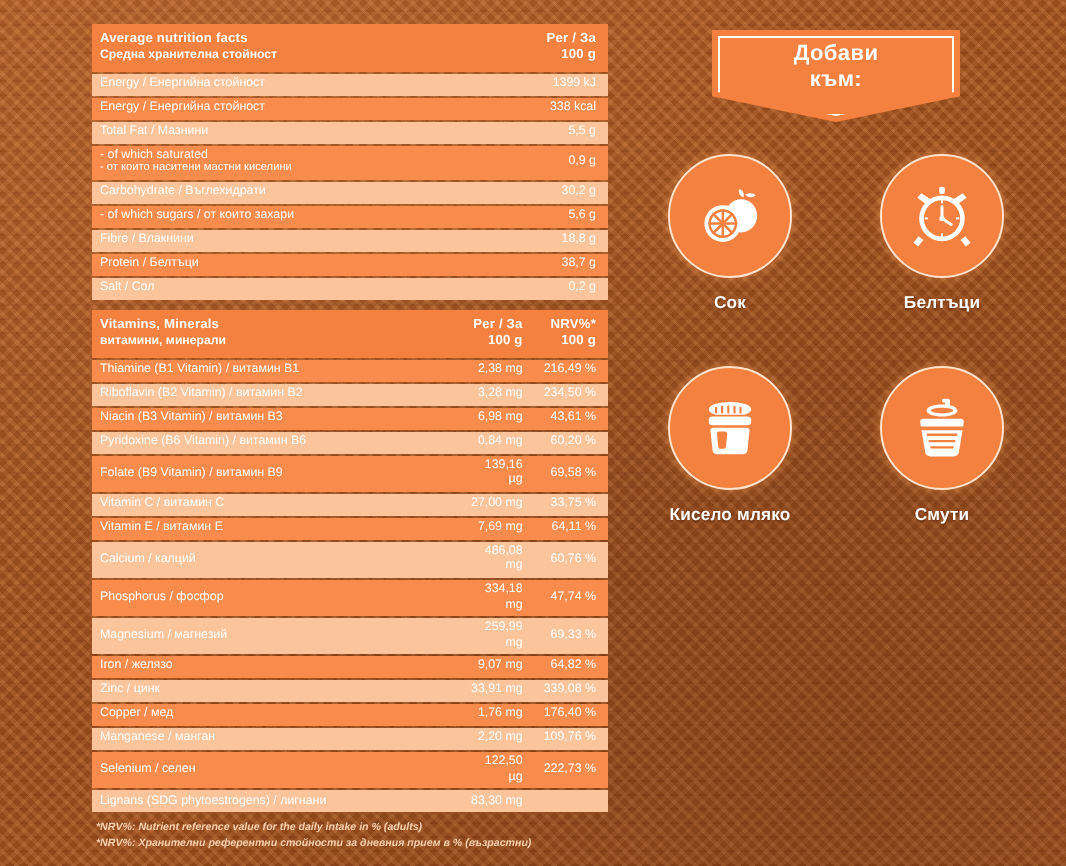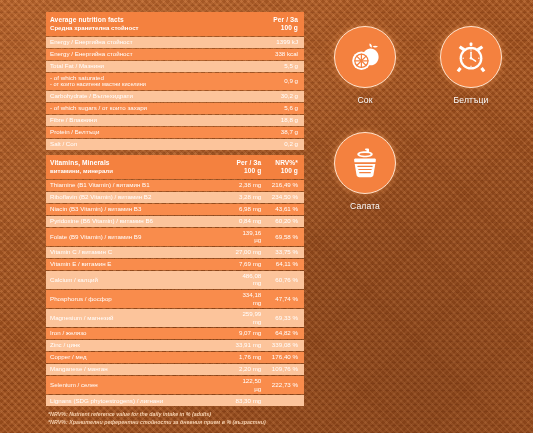--- a/index.html
+++ b/index.html
@@ -184,21 +184,21 @@
     display: flex;
     align-items: center;
     justify-content: center;
     box-shadow: 0 0 6px rgba(255,160,90,.55);
   }
   .icon-circle svg { display: block; }
   .icon-label {
     margin-top: 7px;
     color: #ffffff;
     font-size: 8.6px;
-    font-weight: normal;
+    font-weight: bold;
     line-height: 1.22;
     letter-spacing: .1px;
     text-shadow: 0 1px 1px rgba(80,35,10,.45);
   }
 </style>
 </head>
 <body>
 
 <div id="page">
 
@@ -359,20 +359,27 @@
     </table>
 
     <div id="footnotes">
       <p>*NRV%: Nutrient reference value for the daily intake in % (adults)</p>
       <p>*NRV%: Хранителни референтни стойности за дневния прием в % (възрастни)</p>
     </div>
   </div>
 
   <div id="add-to-panel">
 
+    <div id="banner">
+      <div id="banner-inner"></div>
+      <div id="banner-text">
+        <span>Добави</span><br>
+        <span>към:</span>
+      </div>
+    </div>
 
     <div id="icon-grid">
 
       <div class="icon-cell">
         <div class="icon-circle">
           <svg width="40" height="40" viewBox="0 0 40 40" aria-hidden="true">
             <g fill="#ffffff">
               <path d="M24.5 6.5c-.4 2.2.6 3.6 2.2 4.2.6-2.1-.3-3.6-2.2-4.2z"></path>
               <path d="M27.6 9.2c2.3-1 4.2-.6 5.4.6-2.2 1.3-4.2 1-5.4-.6z"></path>
               <path d="M25.6 11.6c-4.4 0-8 3.7-8 8.3 0 4.6 3.6 8.3 8 8.3s8-3.7 8-8.3c0-4.6-3.6-8.3-8-8.3z"></path>
@@ -412,38 +419,58 @@
               <rect x="19.5" y="12.1" width="1" height="1.6"></rect>
               <rect x="27" y="20.7" width="1.6" height="1"></rect>
               <rect x="19.5" y="28.7" width="1" height="1.6"></rect>
               <rect x="11.4" y="20.7" width="1.6" height="1"></rect>
             </g>
           </svg>
         </div>
         <div class="icon-label">Белтъци</div>
       </div>
 
+      <div class="icon-cell">
+        <div class="icon-circle">
+          <svg width="40" height="40" viewBox="0 0 40 40" aria-hidden="true">
+            <g fill="#ffffff">
+              <path d="M9.4 10.6c0-2.1 4.8-3.6 10.6-3.6s10.6 1.5 10.6 3.6c0 1.3-1.5 2.2-3.4 2.8H12.8c-1.9-.6-3.4-1.5-3.4-2.8z"></path>
+              <path d="M11.3 14.3h17.4c1.1 0 1.9.6 1.9 1.5v1.3c0 .9-.8 1.5-1.9 1.5H11.3c-1.1 0-1.9-.6-1.9-1.5v-1.3c0-.9.8-1.5 1.9-1.5z"></path>
+              <path d="M11.5 19.9h17c.8 0 1.4.6 1.3 1.4l-1.1 10.1c-.1 1-1.1 1.7-2.3 1.7H13.6c-1.2 0-2.2-.7-2.3-1.7l-1.1-10.1c-.1-.8.5-1.4 1.3-1.4z"></path>
+            </g>
+            <g fill="#f4813f">
+              <rect x="12.5" y="9.4" width="1.1" height="3.4" rx=".5"></rect>
+              <rect x="15.5" y="8.9" width="1.1" height="3.9" rx=".5"></rect>
+              <rect x="18.6" y="8.7" width="1.1" height="4.1" rx=".5"></rect>
+              <rect x="21.7" y="8.9" width="1.1" height="3.9" rx=".5"></rect>
+              <rect x="24.7" y="9.4" width="1.1" height="3.4" rx=".5"></rect>
+              <path d="M14.2 21.8h3.3c.7 0 1.2.5 1.1 1.2l-.6 6.4c-.1.6-.6 1-1.2 1h-1.5c-.6 0-1.1-.4-1.2-1l-.6-6.4c-.1-.7.4-1.2 1.1-1.2z"></path>
+            </g>
+          </svg>
+        </div>
+        <div class="icon-label">Кисело мляко</div>
+      </div>
 
 
       <div class="icon-cell">
         <div class="icon-circle">
           <svg width="40" height="40" viewBox="0 0 40 40" aria-hidden="true">
             <g fill="#ffffff">
               <path d="M20.9 5.4h2.2c.5 0 .9.4.9.9v5.6h-2.5V7.2h-.6c-.5 0-.9-.4-.9-.9s.4-.9.9-.9z"></path>
               <path d="M12.3 11.3c0-1.9 3.4-3 7.7-3s7.7 1.1 7.7 3c0 1.9-3.4 3-7.7 3s-7.7-1.1-7.7-3z"></path>
               <path d="M10.6 15.4h18.8c.9 0 1.6.6 1.5 1.4l-.3 2.4H9.4l-.3-2.4c-.1-.8.6-1.4 1.5-1.4z"></path>
               <path d="M9.7 21.1h20.6l-1.9 11.2c-.2 1.1-1.3 1.9-2.6 1.9H14.2c-1.3 0-2.4-.8-2.6-1.9z"></path>
             </g>
             <g fill="#f4813f">
               <rect x="12.3" y="22.8" width="15.4" height="1.2" rx=".6"></rect>
               <rect x="13.2" y="26" width="13.6" height="1.1" rx=".55"></rect>
               <rect x="14.1" y="29.1" width="11.8" height="1.1" rx=".55"></rect>
               <ellipse cx="20" cy="11.3" rx="5.6" ry="1.4"></ellipse>
             </g>
           </svg>
         </div>
-        <div class="icon-label">Салата</div>
+        <div class="icon-label">Смути</div>
       </div>
 
 
     </div>
   </div>
 </div>
 
 </body></html>

